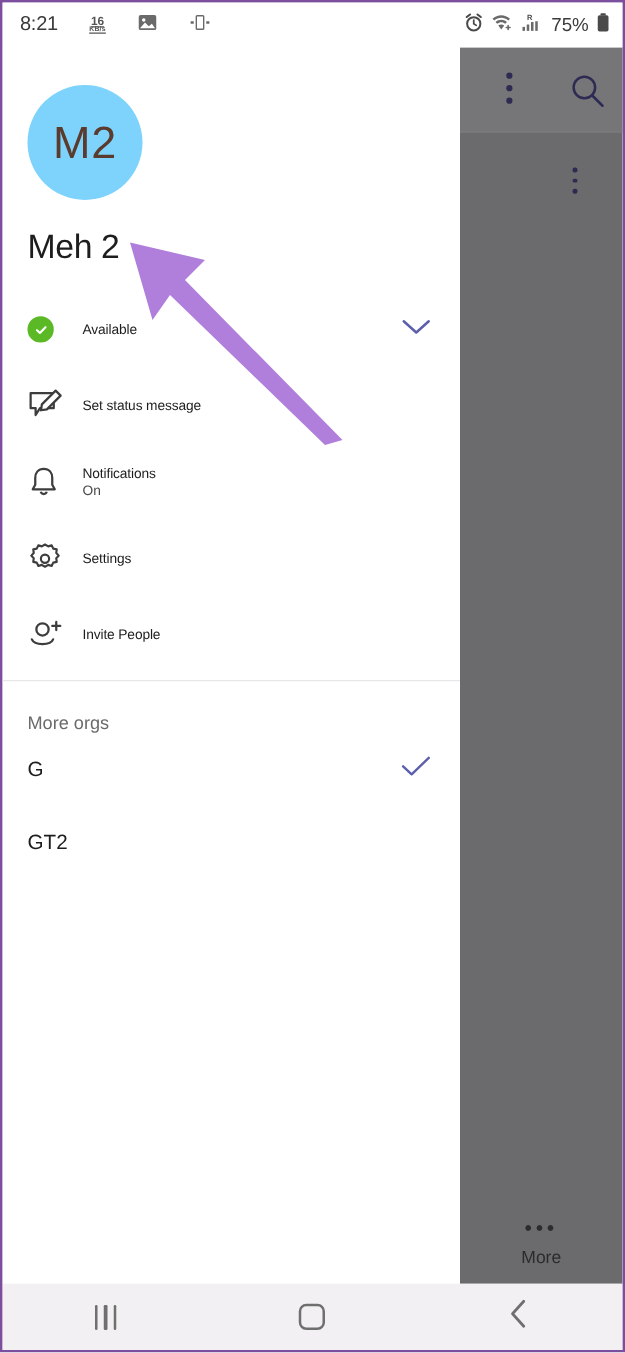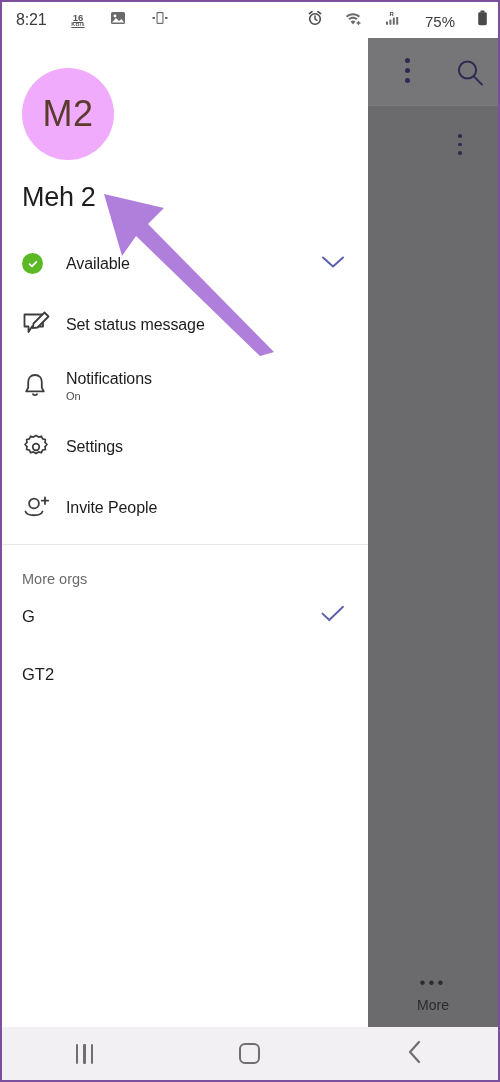--- a/index.html
+++ b/index.html
@@ -24,21 +24,21 @@
     background:#ffffff;
     display:flex; align-items:center;
     padding:0 10px 0 14px;
     z-index:40;
   }
   .sb-left { display:flex; align-items:center; gap:25px; }
   .sb-clock { font-size:16px; color:#3b3b3b; letter-spacing:-0.2px; }
   .sb-rate { display:flex; flex-direction:column; align-items:center; line-height:1; color:#555;text-decoration:underline; }
   .sb-rate .n { font-size:9.5px; font-weight:bold; }
   .sb-rate .u { font-size:5.5px; font-weight:bold; letter-spacing:.2px; }
-  .sb-right { margin-left:auto; display:flex; align-items:flex-end; gap:22px; }
+  .sb-right { margin-left:auto; display:flex; align-items:center; gap:6px; }
   .sb-batt-text { font-size:15px; color:#3b3b3b; margin-left:1px; }
   .ic { display:inline-block; }
 
   
   #dim-panel {
     position:absolute; left:366px; top:36px;
     width:130px; height:989px;
     background:#6B6B6E;
     z-index:10;
   }
@@ -67,40 +67,40 @@
     position:absolute; left:0; top:36px;
     width:366px; height:989px;
     background:#ffffff;
     z-index:20;
   }
 
   
   #profile { padding:30px 0 0 20px; }
   #avatar {
     width:92px; height:92px; border-radius:50%;
-    background:#f0abfc;
+    background:#7dd3fc;
     display:flex; align-items:center; justify-content:center;
     color:#5A3B2D; font-size:36px; letter-spacing:.5px;
   }
   #profile-name {
     margin-top:22px;
     font-size:27px; color:#1d1d1d; letter-spacing:-0.3px;
   }
 
   
   #menu { margin-top:20px; }
   .row {
     position:relative;
     display:flex; align-items:center;
     height:61px;
     padding-left:20px;
   }
   .row .ico { width:44px; display:flex; align-items:center; justify-content:flex-start; }
   .row .txt { display:flex; flex-direction:column; justify-content:center; }
-  .row .label { font-size:16px; color:#1d1d1d; letter-spacing:-0.1px; }
+  .row .label { font-size:11px; color:#1d1d1d; letter-spacing:-0.1px; }
   .row .sub { font-size:11px; color:#4a4a4a; margin-top:2px; }
   .row .chev-wrap { position:absolute; right:22px; top:50%; transform:translateY(-50%); }
 
   .dot-green {
     width:21px; height:21px; border-radius:50%;
     background:#5BB925;
     display:flex; align-items:center; justify-content:center;
   }
 
   #divider {

